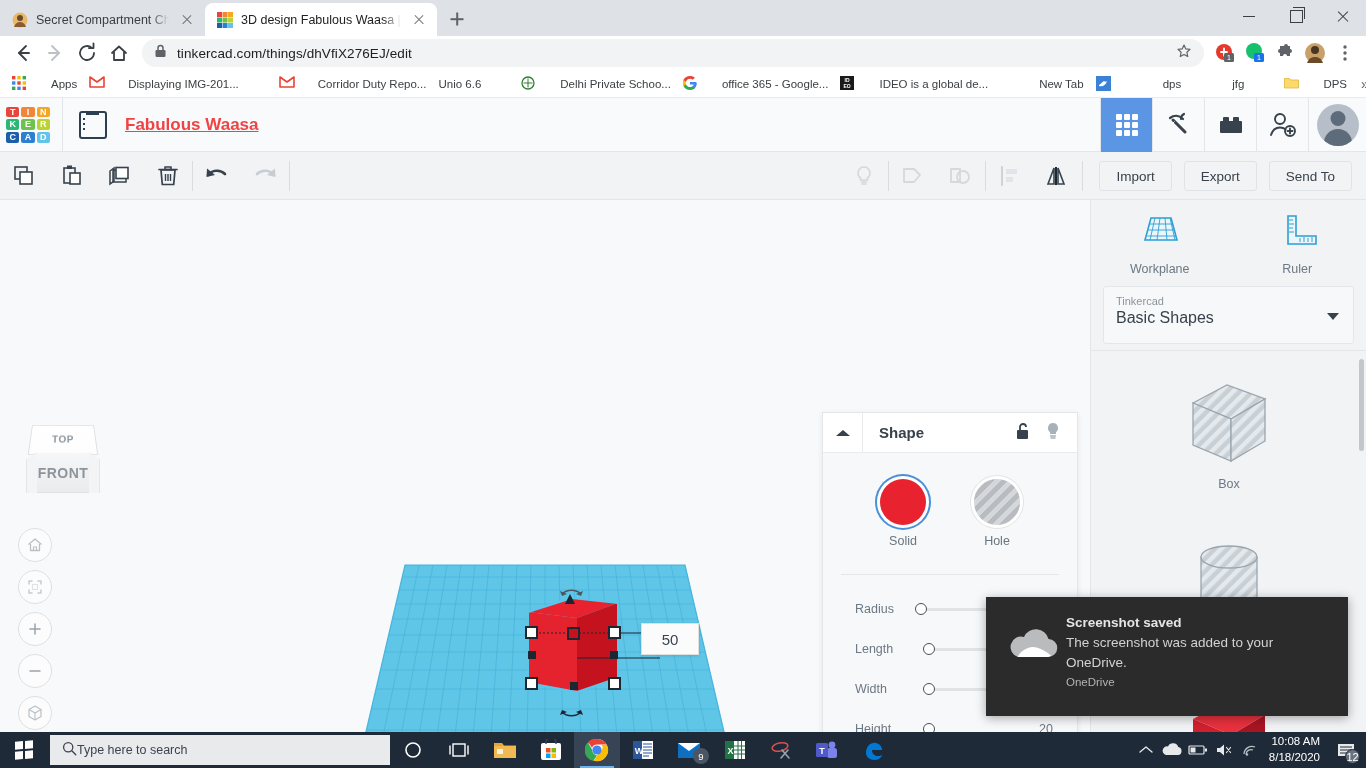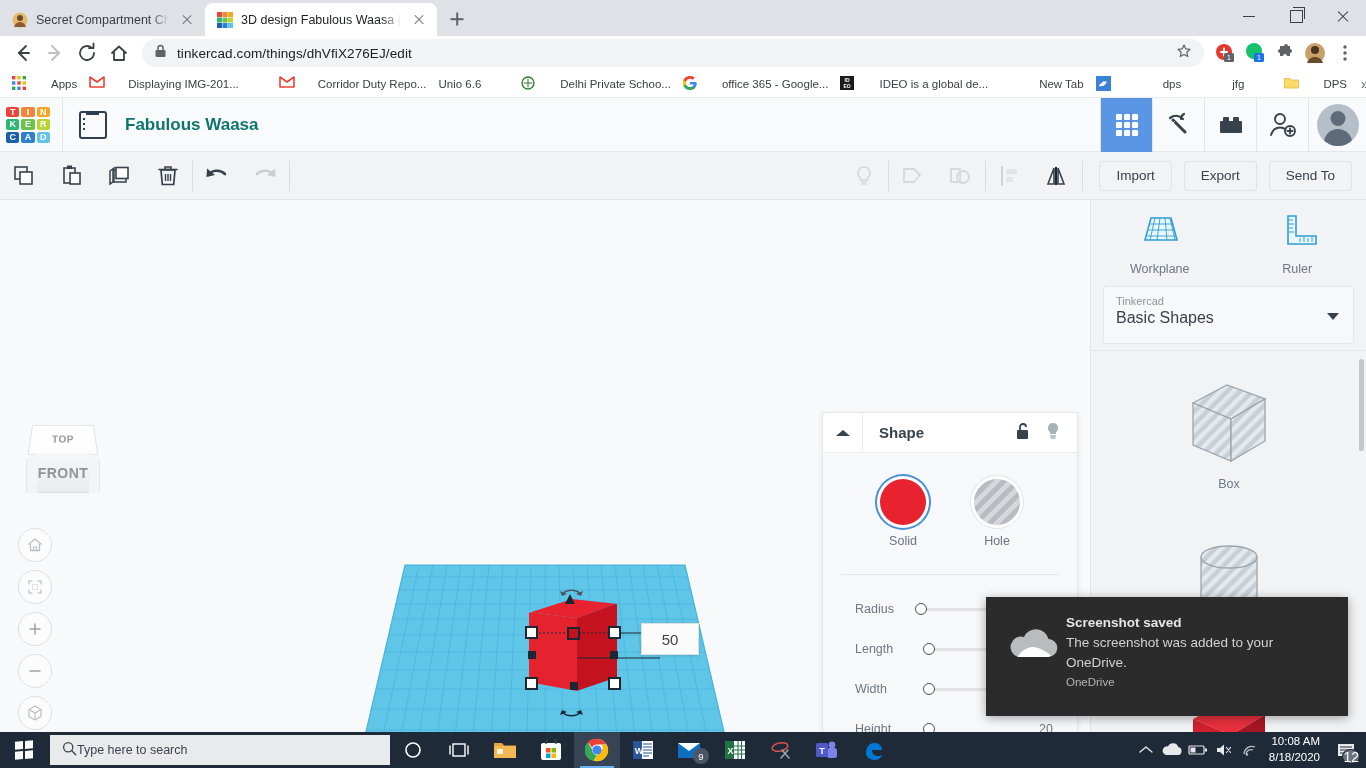--- a/index.html
+++ b/index.html
@@ -118,21 +118,21 @@
   }
   .tc-divider { width:1px; height:54px; background:#e3e6e8; margin-left:8px; }
   .tc-menu-icon { width:28px; height:28px; margin-left:16px; border:2px solid #2c3e50; border-radius:3px;
     position:relative; }
   .tc-menu-icon i {
     position:absolute; left:5px; height:2px; background:#2c3e50; width:13px; display:block;
   }
   .tc-menu-icon i:nth-child(1){ top:5px;} .tc-menu-icon i:nth-child(2){ top:10px;} .tc-menu-icon i:nth-child(3){ top:15px;}
   .tc-menu-icon b { position:absolute; left:2px; width:2px; height:2px; background:#2c3e50; }
   .tc-menu-icon b:nth-of-type(1){top:5px;} .tc-menu-icon b:nth-of-type(2){top:10px;} .tc-menu-icon b:nth-of-type(3){top:15px;}
-  .tc-title { margin-left:18px; font-size:17px; color:#0f766e; font-weight:600; }
+  .tc-title { margin-left:18px; font-size:17px; color:#ef4444; font-weight:600;text-decoration:underline; }
 
   .tc-header-right { margin-left:auto; display:flex; align-items:stretch; height:54px; }
   .tc-hbtn {
     width:52px; display:flex; align-items:center; justify-content:center;
     border-left:1px solid #e3e6e8; position:relative;
   }
   .tc-hbtn.sel { background:#5a96e3; }
   .grid9 { display:grid; grid-template-columns:repeat(3,6px); grid-template-rows:repeat(3,6px); gap:2px; }
   .grid9 span { background:#fff; border-radius:1px; }
   .avatar-wrap { width:58px; display:flex; align-items:center; justify-content:center; border-left:1px solid #e3e6e8;}
@@ -144,21 +144,21 @@
     content:""; position:absolute; left:50%; top:7px; width:15px; height:15px; border-radius:50%;
     background:#5d6b7a; transform:translateX(-50%);
   }
   .avatar::after {
     content:""; position:absolute; left:50%; top:25px; width:28px; height:22px; border-radius:14px 14px 0 0;
     background:#5d6b7a; transform:translateX(-50%);
   }
 
   .tc-toolbar {
     position:absolute; left:0; top:54px; width:1366px; height:48px;
-    background:#f2f3f5; border-bottom:1px solid #e3e6e8; display:flex; align-items:center;
+    background:#f2f3f5; border-bottom:1px solid #e3e6e8; display:flex; align-items:flex-start;
   }
   .tb-group { display:flex; align-items:center; height:48px; }
   .tb-btn { width:48px; height:48px; display:flex; align-items:center; justify-content:center; position:relative;}
   .tb-sep { width:1px; height:30px; background:#d9dde1; }
   .tb-right { margin-left:auto; display:flex; align-items:center; height:48px; }
   .tc-btn {
     height:30px; padding:0 16px; margin-right:12px;
     border:1px solid #dfe3e6; border-radius:3px; background:#f2f3f5;
     font-size:13.5px; color:#37424c; display:flex; align-items:center;
     font-family:"Liberation Sans", sans-serif;
@@ -302,21 +302,21 @@
   .tb-ico { width:46px; height:36px; display:flex; align-items:center; justify-content:center; position:relative;}
   .tb-ico.active { background:#374455; }
   .tb-ico.active::after { content:""; position:absolute; left:6px; right:6px; bottom:0; height:2.5px; background:#69b1f0; }
   .tray { margin-left:auto; display:flex; align-items:center; gap:0px; height:36px; padding-right:4px;}
   .tray-ico { width:26px; height:36px; display:flex; align-items:center; justify-content:center; }
   .clock { display:flex; flex-direction:column; align-items:flex-end; justify-content:center;
     font-size:11.5px; color:#fff; line-height:1.35; padding:0 10px 0 6px; }
   .notif { width:32px; height:36px; display:flex; align-items:center; justify-content:center; position:relative;}
   .notif-badge {
     position:absolute; right:2px; bottom:4px; min-width:15px; height:15px; border-radius:50%;
-    background:#6b7380; color:#fff; font-size:14px; display:flex; align-items:center; justify-content:center;
+    background:#6b7380; color:#fff; font-size:11px; display:flex; align-items:center; justify-content:center;
     border:1px solid #1f2a38;
   }
   .badge9 {
     position:absolute; right:3px; bottom:4px; width:16px; height:16px; border-radius:50%;
     background:#4b5563; color:#fff; font-size:9.5px; display:flex; align-items:center; justify-content:center;
   }
 </style>
 </head>
 <body>
 

